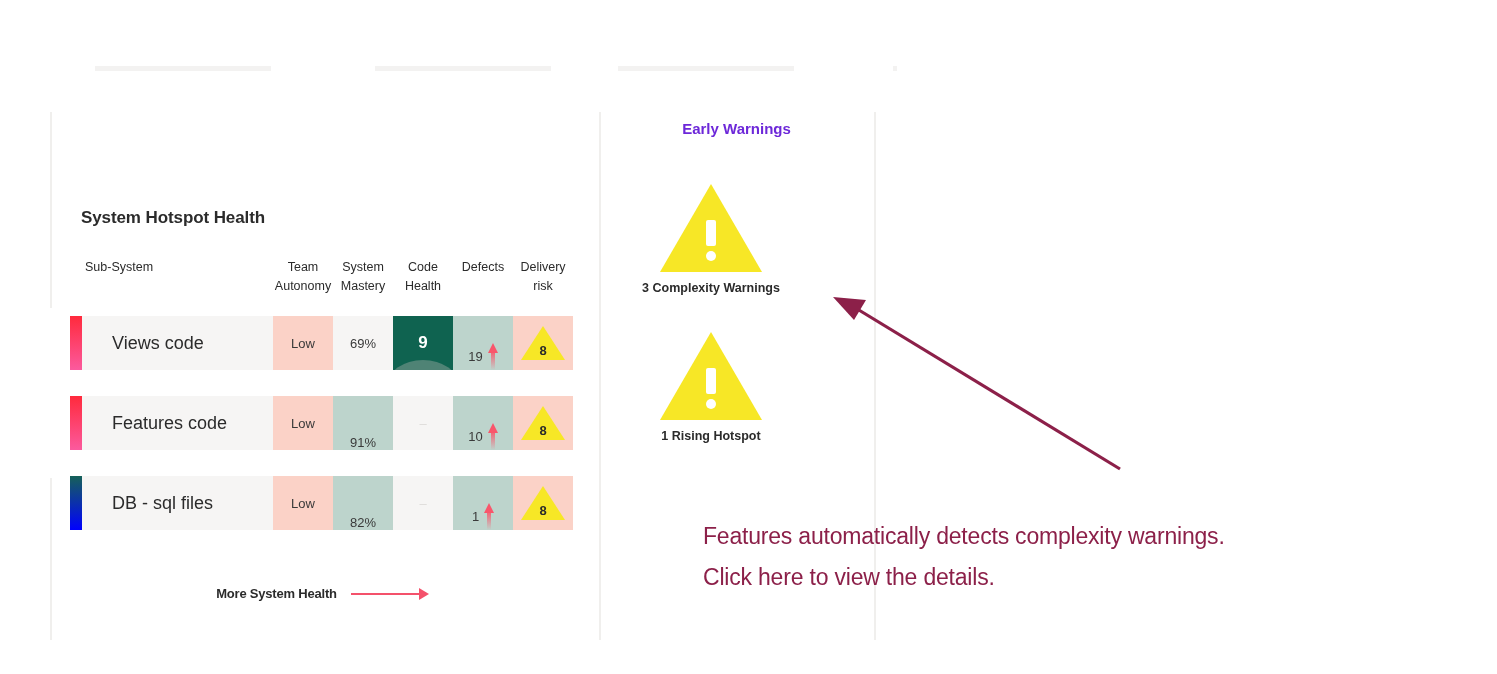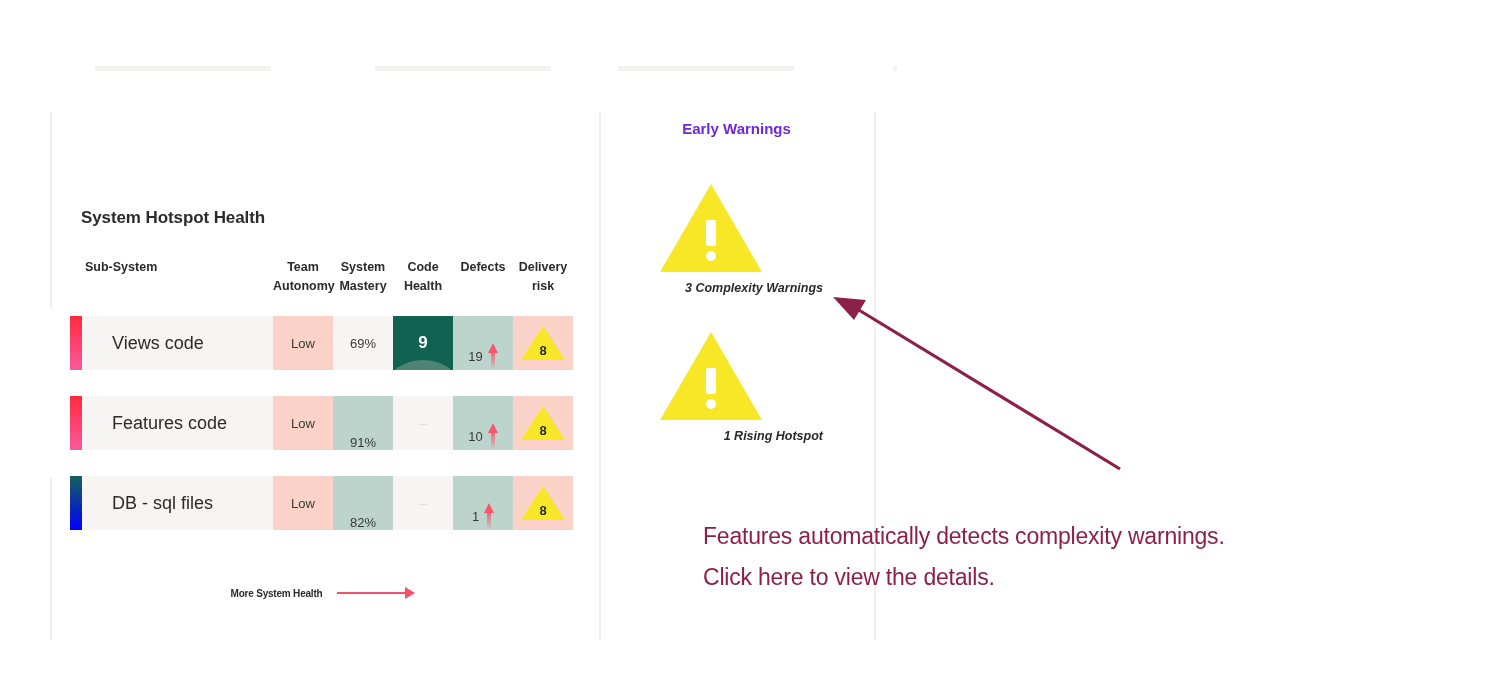--- a/index.html
+++ b/index.html
@@ -64,21 +64,21 @@
   .thead {
     position: absolute;
     top: 146px;
     left: 0;
     width: 545px;
     height: 46px;
   }
   .th {
     position: absolute;
     font-size: 12.5px;
-    font-weight: bold;
+    font-weight: normal;
     color: #2b2b2b;
     line-height: 19px;
   }
   .th-sub      { left: 35px;  top: 0;  width: 150px; text-align: left; }
   .th-col      { width: 60px; text-align: center; top: 0; }
   .th-c0 { left: 223px; }
   .th-c1 { left: 283px; }
   .th-c2 { left: 343px; }
   .th-c3 { left: 403px; }
   .th-c4 { left: 463px; }
@@ -194,21 +194,21 @@
     position: absolute;
     top: 474px;
     left: 0;
     width: 545px;
     display: flex;
     align-items: center;
     justify-content: center;
     gap: 0;
   }
   .more-link .label {
-    font-size: 10px;
+    font-size: 13px;
     font-weight: bold;
     color: #2b2b2b;
     letter-spacing: -0.2px;
   }
   .more-arrow {
     position: relative;
     width: 78px;
     height: 14px;
     margin-left: 14px;
   }
@@ -245,22 +245,21 @@
     width: 275px;
     text-align: center;
     font-size: 15px;
     font-weight: bold;
     color: #6d28d9;
   }
   .warn-block {
     position: absolute;
     left: 0;
     width: 224px;
-    text-align: right;
-    font-style: italic;
+    text-align: center;
   }
   .warn-block.w0 { top: 72px; }
   .warn-block.w1 { top: 220px; }
   .warn-icon {
     position: relative;
     width: 102px;
     height: 88px;
     margin: 0 auto;
   }
   .warn-icon .tri {

